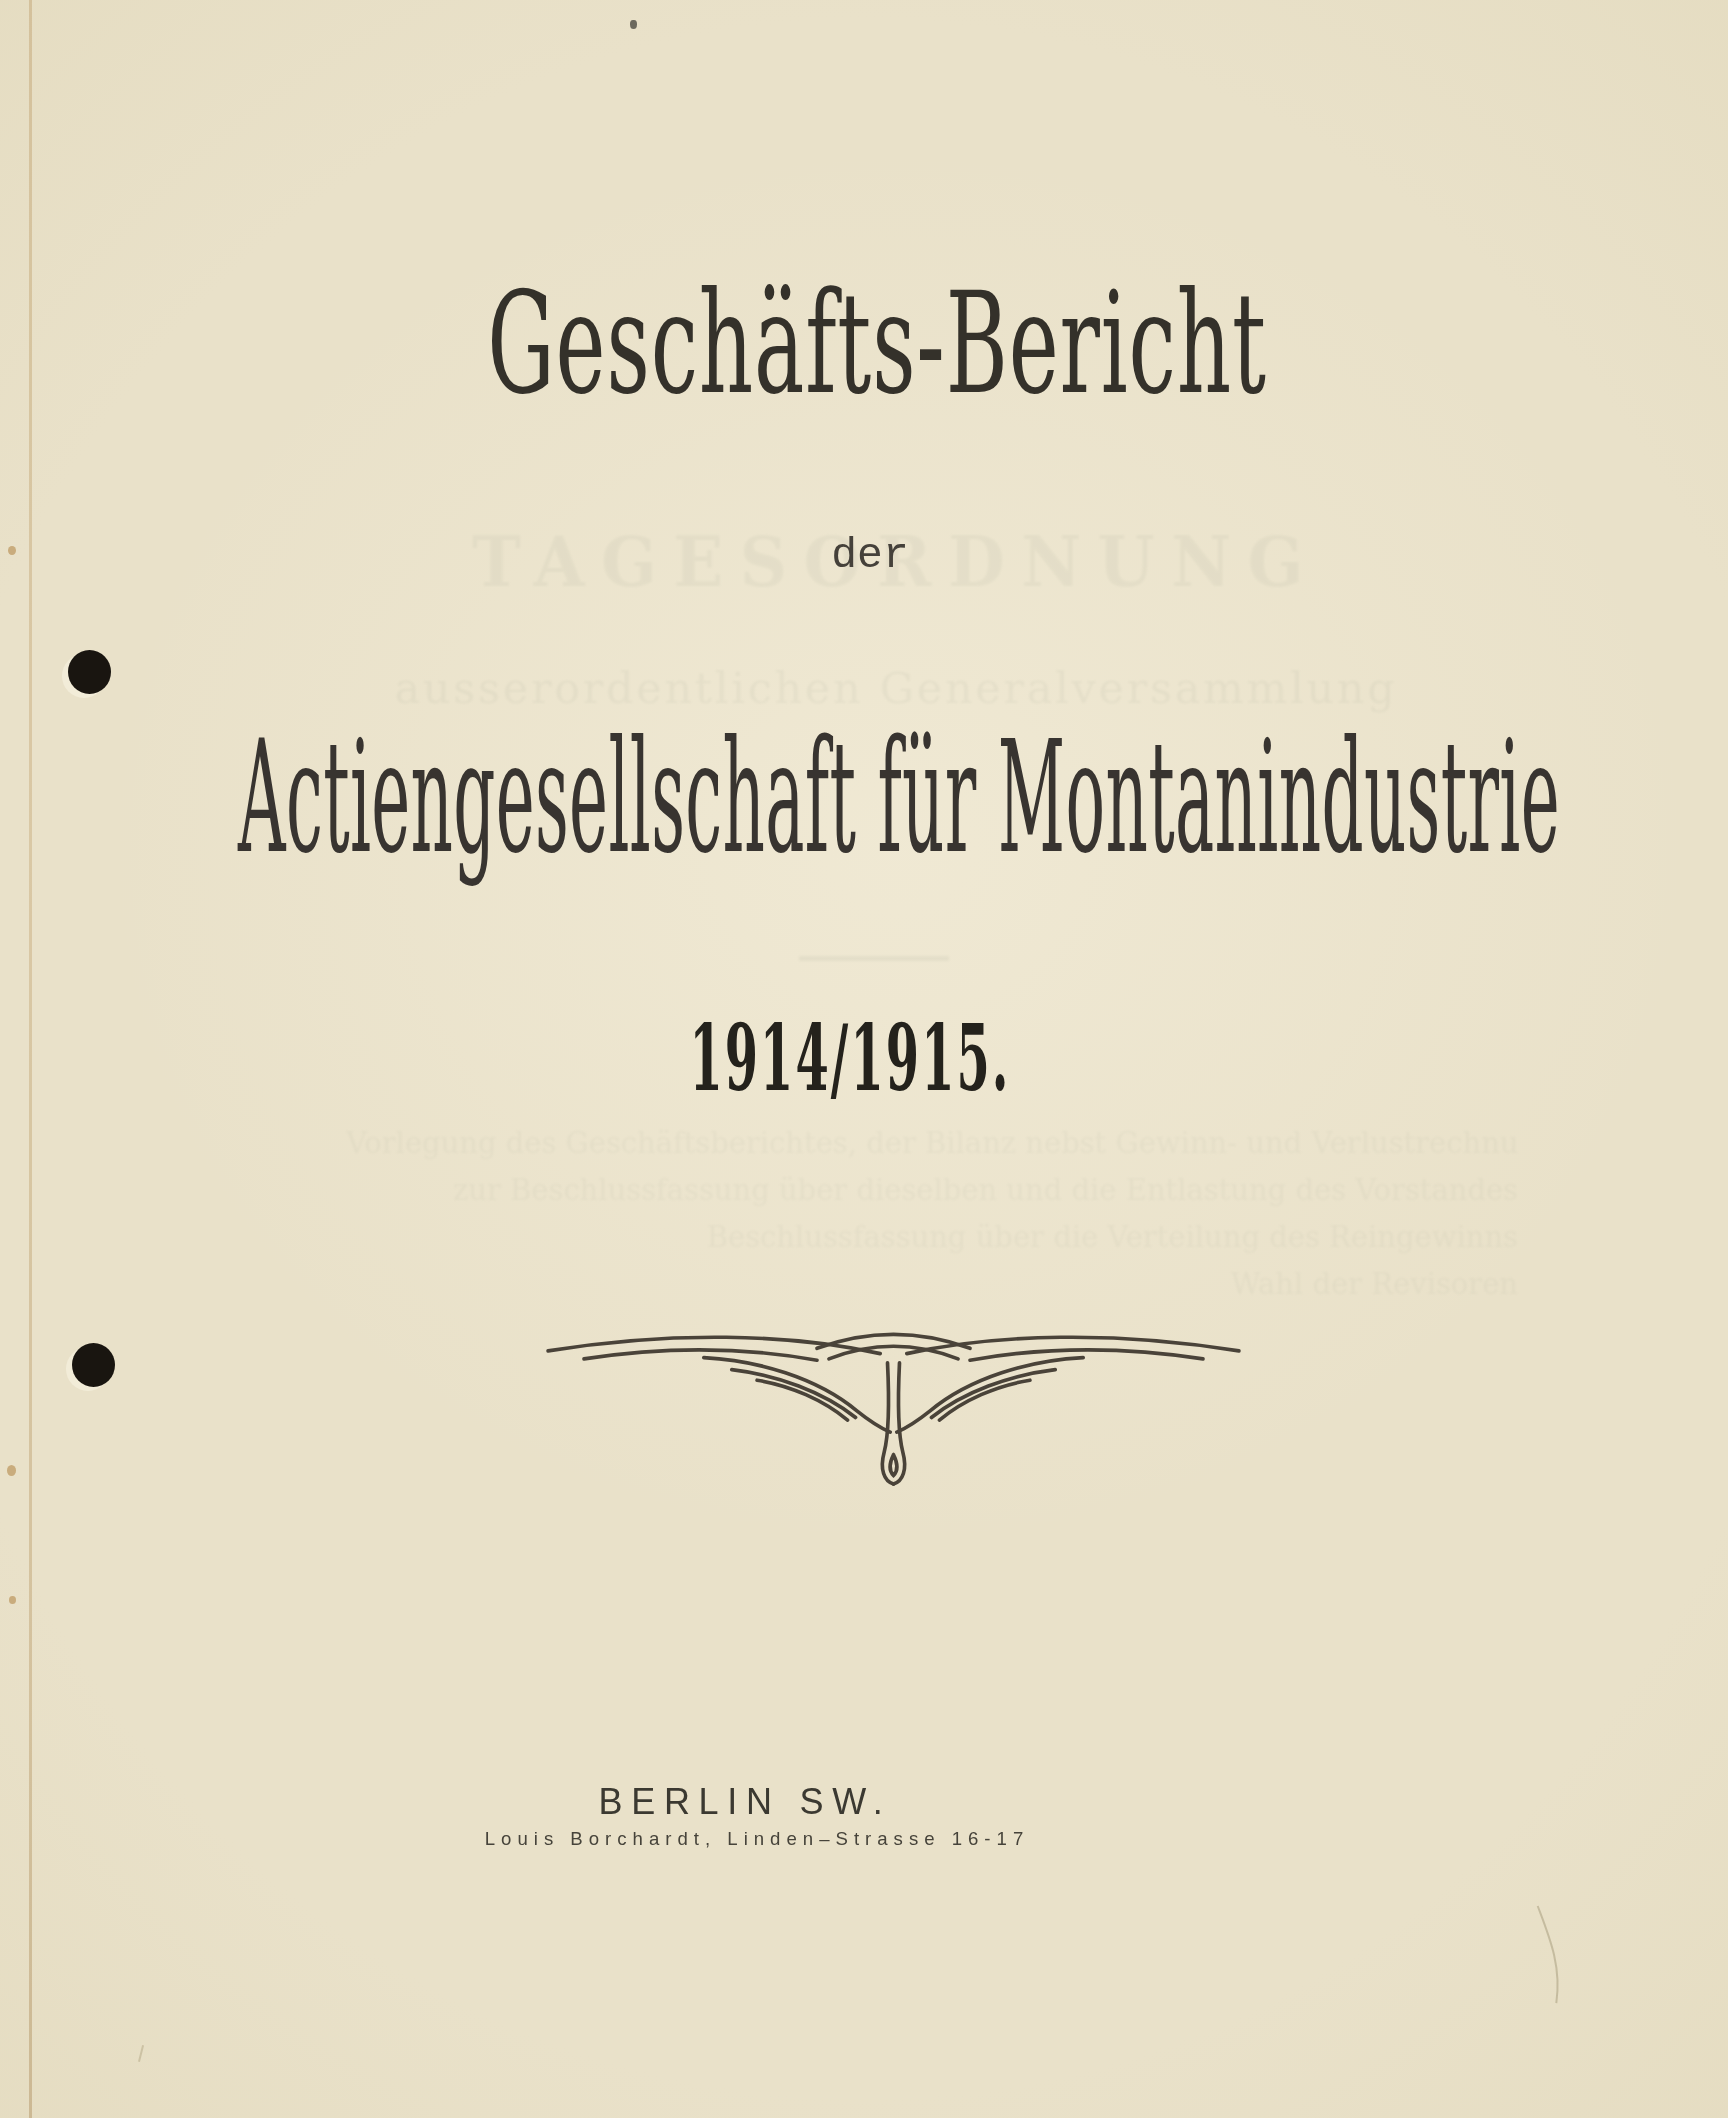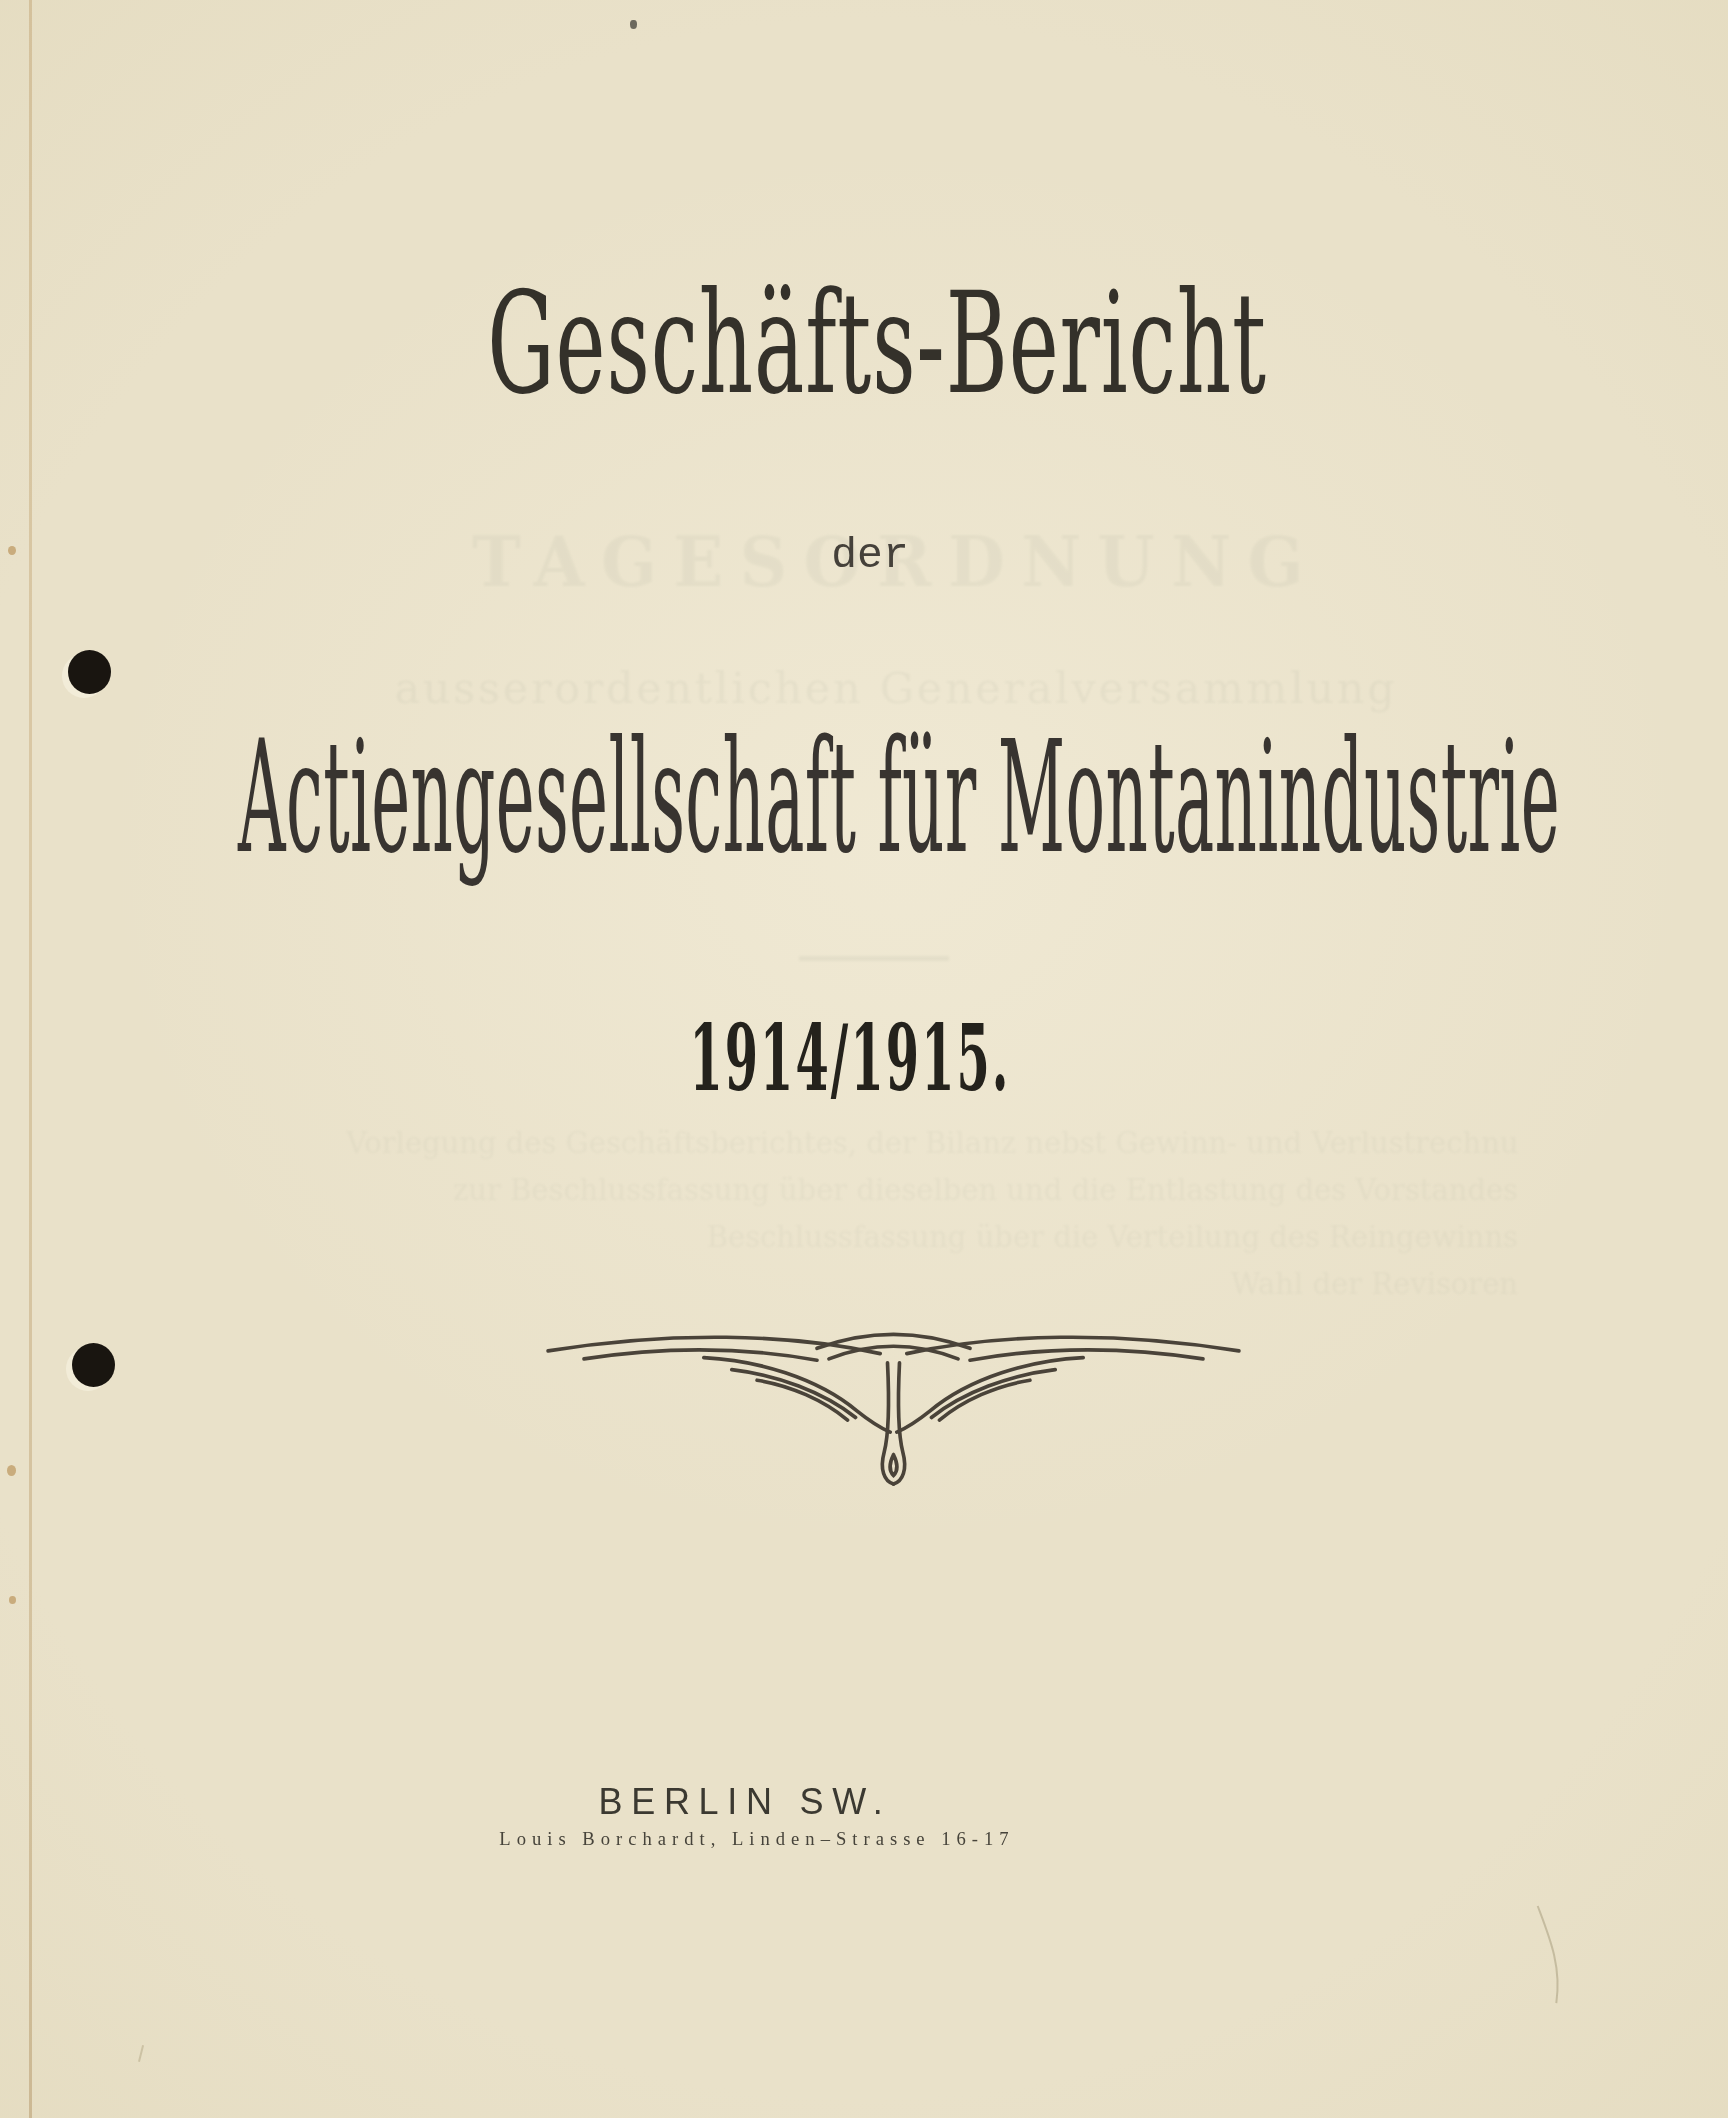--- a/index.html
+++ b/index.html
@@ -82,21 +82,21 @@
   }
   .city{
     top:1765px;left:745px;
     font-family:"Liberation Sans", sans-serif;
     font-size:36px;letter-spacing:8.7px;color:#3b3931;
     transform:translateX(-50%);
     margin-top:16px;
   }
   .imprint{
     top:1828px;left:757px;
-    font-family:Liberation Serif, serif;
+    font-family:Liberation Sans, sans-serif;
     font-size:18.6px;letter-spacing:6px;color:#46433a;
     transform:translateX(-50%);
   }
 
   
   .ornament{position:absolute;left:537px;top:1311px;width:713px;height:193px;}
 
   
   .hole{position:absolute;width:47px;height:48px;}
   .hole .lite{

